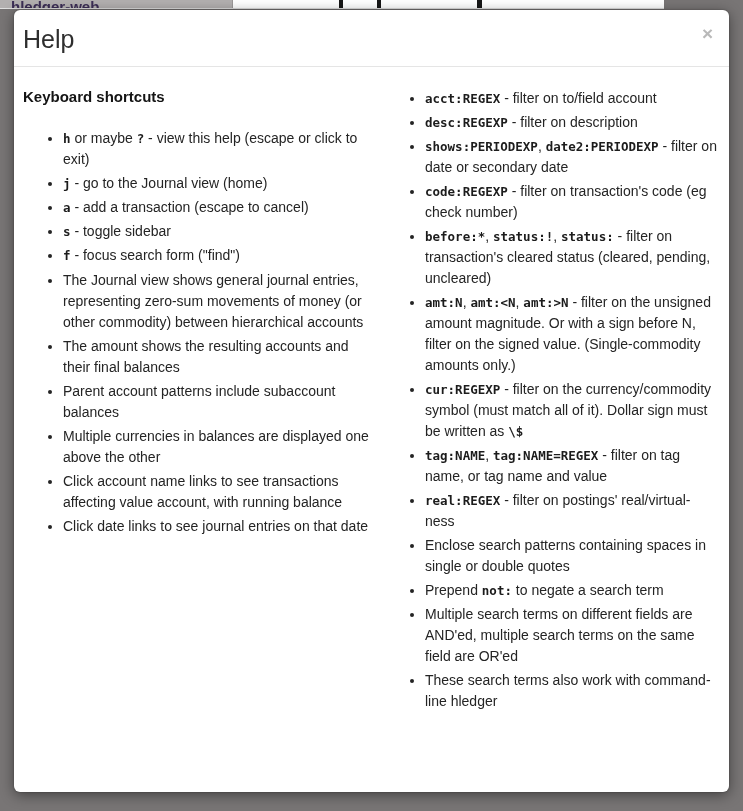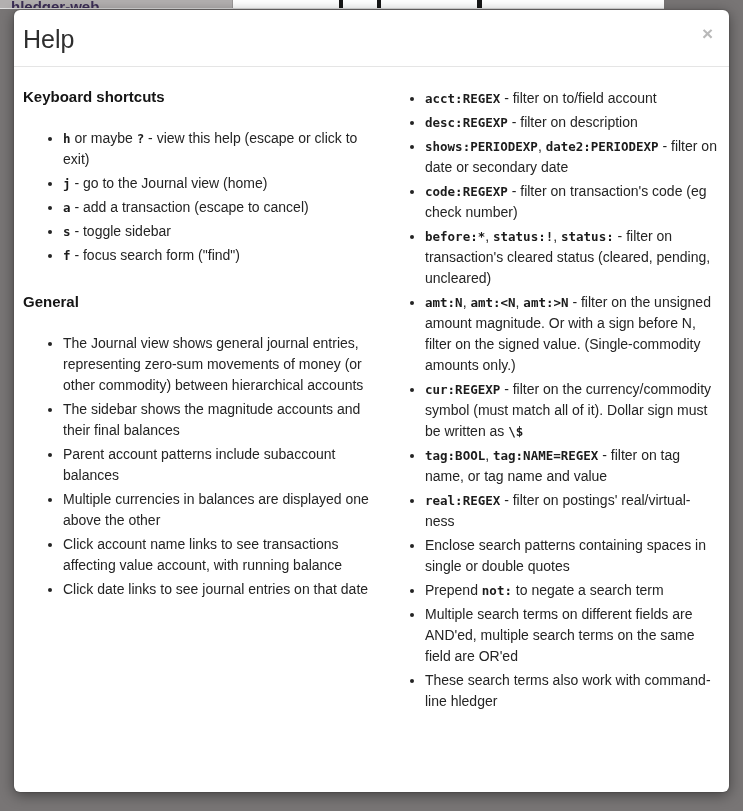--- a/index.html
+++ b/index.html
@@ -97,40 +97,39 @@
   <div class="modal-body">
     <div class="help-col">
         <div class="sec-heading">Keyboard shortcuts</div>
         <ul>
           <li><code>h</code><span> or maybe </span><code>?</code><span> - view this help (escape or click to exit)</span></li>
           <li><code>j</code><span> - go to the Journal view (home)</span></li>
           <li><code>a</code><span> - add a transaction (escape to cancel)</span></li>
           <li><code>s</code><span> - toggle sidebar</span></li>
           <li><code>f</code><span> - focus search form ("find")</span></li>
         </ul>
-        <div class="sec-heading">General</div>
         <ul>
           <li><span>The Journal view shows general journal entries, representing zero-sum movements of money (or other commodity) between hierarchical accounts</span></li>
-          <li><span>The sidebar shows the magnitude accounts and their final balances</span></li>
+          <li><span>The amount shows the resulting accounts and their final balances</span></li>
           <li><span>Parent account patterns include subaccount balances</span></li>
           <li><span>Multiple currencies in balances are displayed one above the other</span></li>
           <li><span>Click account name links to see transactions affecting value account, with running balance</span></li>
           <li><span>Click date links to see journal entries on that date</span></li>
         </ul>
       </div>
     <div class="help-col">
         <ul>
           <li><code>acct:REGEX</code><span> - filter on to/field account</span></li>
           <li><code>desc:REGEXP</code><span> - filter on description</span></li>
           <li><code>shows:PERIODEXP</code><span>, </span><code>date2:PERIODEXP</code><span> - filter on date or secondary date</span></li>
           <li><code>code:REGEXP</code><span> - filter on transaction's code (eg check number)</span></li>
           <li><code>before:*</code><span>, </span><code>status:!</code><span>, </span><code>status:</code><span> - filter on transaction's cleared status (cleared, pending, uncleared)</span></li>
           <li><code>amt:N</code><span>, </span><code>amt:&lt;N</code><span>, </span><code>amt:&gt;N</code><span> - filter on the unsigned amount magnitude. Or with a sign before N, filter on the signed value. (Single-commodity amounts only.)</span></li>
           <li><code>cur:REGEXP</code><span> - filter on the currency/commodity symbol (must match all of it). Dollar sign must be written as </span><code>\$</code></li>
-          <li><code>tag:BOOL</code><span>, </span><code>tag:NAME=REGEX</code><span> - filter on tag name, or tag name and value</span></li>
+          <li><code>tag:NAME</code><span>, </span><code>tag:NAME=REGEX</code><span> - filter on tag name, or tag name and value</span></li>
           <li><code>real:REGEX</code><span> - filter on postings' real/virtual-ness</span></li>
           <li><span>Enclose search patterns containing spaces in single or double quotes</span></li>
           <li><span>Prepend </span><code>not:</code><span> to negate a search term</span></li>
           <li><span>Multiple search terms on different fields are AND'ed, multiple search terms on the same field are OR'ed</span></li>
           <li><span>These search terms also work with command-line hledger</span></li>
         </ul>
       </div>
   </div>
 </div>
 

